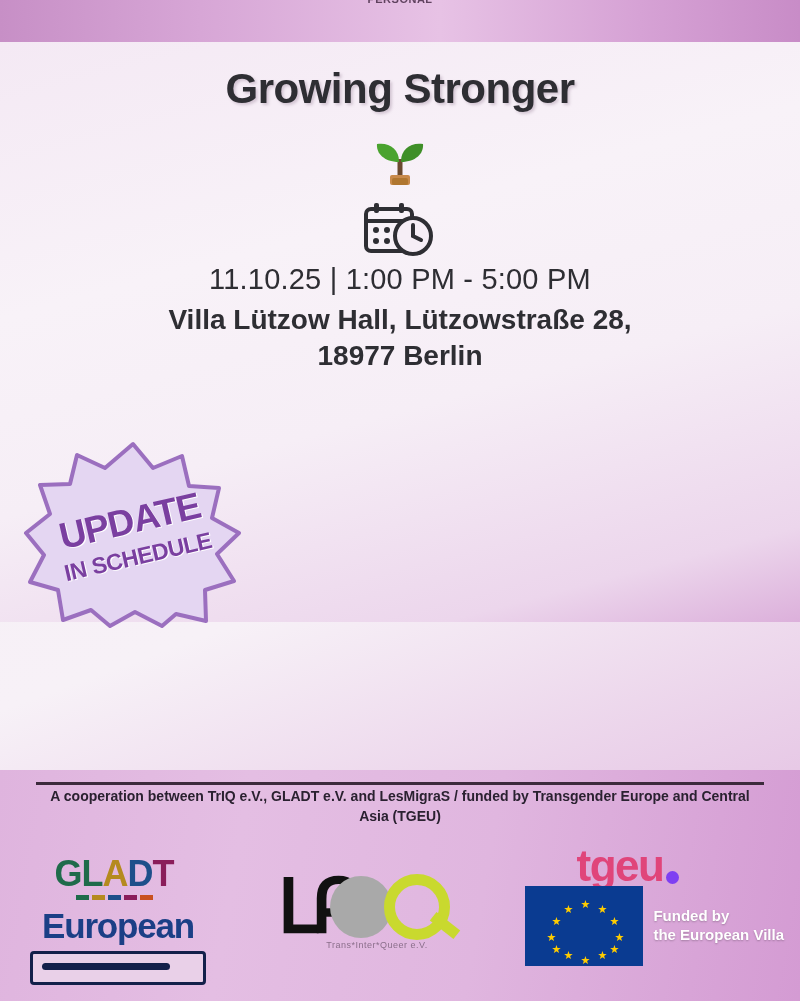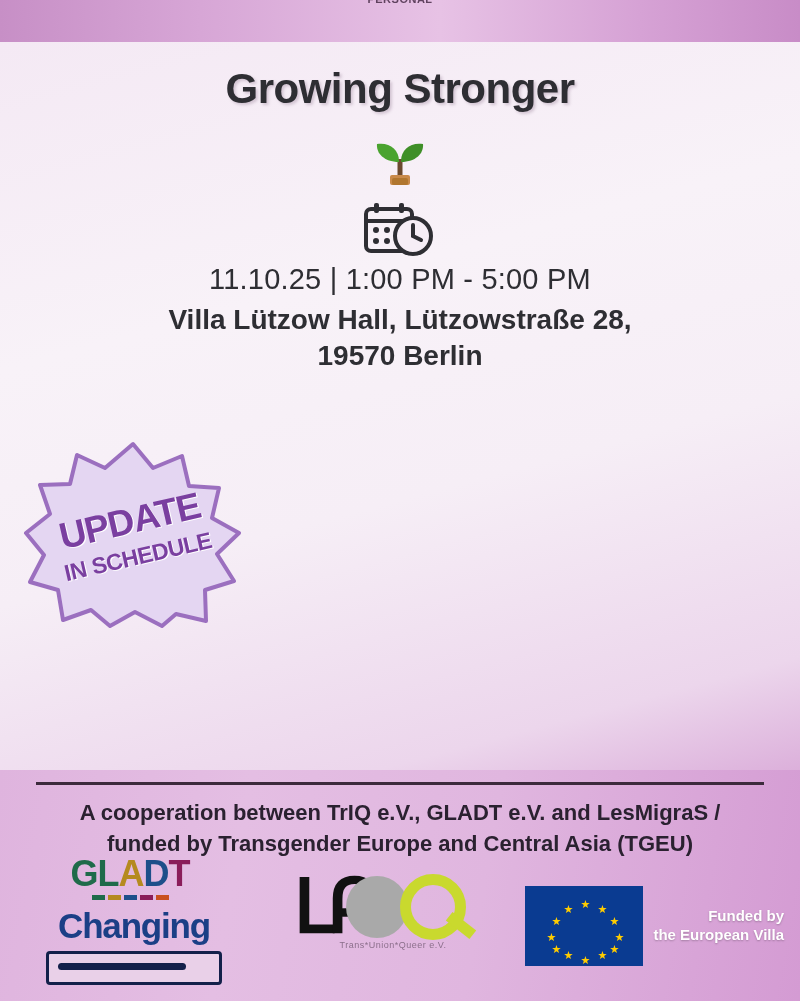--- a/index.html
+++ b/index.html
@@ -39,21 +39,21 @@
     font-weight: bold;
     letter-spacing: .5px;
     margin-top: -7px;
     opacity: .85;
   }
 
   
   .main {
     position: absolute;
     top: 42px; left: 0; right: 0;
-    height: 728px;
+    height: 580px;
     background: linear-gradient(165deg, #f4e9f4 0%, #f8f2f8 35%, #f6eef6 60%, #ecd6ec 88%, #dcb0db 100%);
     padding: 0 30px;
     box-sizing: border-box;
     text-align: center;
   }
 
   .title {
     font-size: 42px;
     line-height: 1.02;
     font-weight: 800;
@@ -168,34 +168,34 @@
   .footer-rule {
     position: absolute;
     top: 12px;
     left: 36px;
     right: 36px;
     height: 3px;
     background: #3c2a3c;
   }
   .coop {
     position: absolute;
-    top: 28px;
+    top: 17px;
     left: 48px;
     right: 48px;
     text-align: center;
-    font-size: 22px;
+    font-size: 14px;
     font-weight: bold;
     line-height: 1.4;
     color: #2a2130;
   }
 
   .logos {
     position: absolute;
     top: 98px;
-    left: 16px; right: 0;
+    left: 0; right: 0;
     height: 133px;
   }
 
   
   .gladt {
     position: absolute;
     left: 34px;
     top: -12px;
     width: 160px;
     text-align: center;
@@ -346,21 +346,21 @@
     color: #ffcc00;
     font-size: 11px;
     line-height: 11px;
   }
   .eu-text {
     margin-left: 10px;
     color: #fff;
     font-weight: bold;
     font-size: 15px;
     line-height: 1.25;
-    text-align: right;
+    text-align: left;
     text-shadow: 0 1px 2px rgba(0,0,0,.25);
   }
 </style>
 </head>
 <body>
 
 <div class="poster">
 
   <div class="top-strip">
     <span class="top-strip-text">PERSONAL</span>
@@ -397,21 +397,21 @@
         <circle cx="27" cy="40" r="3" fill="#2e2e33"></circle>
         <circle cx="53" cy="35" r="18" fill="#f6eef6" stroke="#2e2e33" stroke-width="4"></circle>
         <path d="M53 24 L53 35 L61 39" stroke="#2e2e33" stroke-width="4" fill="none" stroke-linecap="round"></path>
       </svg>
     </div>
 
     <div class="datetime">11.10.25 | 1:00 PM - 5:00 PM</div>
 
     <div class="venue">
       <span>Villa Lützow Hall, Lützowstraße 28,</span><br>
-      <span>19570 Berlin</span>
+      <span>18977 Berlin</span>
     </div>
   </div>
 
   <div class="badge">
     <svg width="222" height="190" viewBox="0 0 222 190">
       <polygon points="111,4 131,28 160,16 167,46 197,48 190,78 217,93 195,114 212,141 183,150 184,181 154,174 140,186 113,172 88,186 69,170 41,180 36,150 8,142 22,115 4,93 28,74 18,45 48,44 55,15 83,28" fill="#e4d6f2" stroke="#9b6fbf" stroke-width="4" stroke-linejoin="round"></polygon>
     </svg>
     <div class="badge-text">
       <div class="big">UPDATE</div>
       <div class="small">IN SCHEDULE</div>
@@ -431,34 +431,40 @@
         <div class="gladt-bars">
           <i style="background:#1f6b4a"></i>
             <i style="background:#b58a1f"></i>
             <i style="background:#1d4f8a"></i>
             <i style="background:#8a1d5a"></i>
             <i style="background:#c9511f"></i>
         </div>
       </div>
 
       <div class="lesmigras">
-        <div class="word">Changing</div>
+        <div class="word">European</div>
         <div class="bar"></div>
       </div>
 
       <div class="triq">
         <div class="glyphs">
           <div class="t1">ԼԲ</div>
           <div class="circle"></div>
           <div class="circle2"></div>
           <div class="tail"></div>
         </div>
-        <div class="sub">Trans*Union*Queer e.V.</div>
+        <div class="sub">Trans*Inter*Queer e.V.</div>
       </div>
 
+      <div class="tgeu">
+        <span class="word">
+          <span>tgeu</span>
+          <span class="dot"></span>
+        </span>
+      </div>
 
       <div class="eu">
         <div class="eu-flag">
           <span class="eu-star" style="left:55px;  top:13px;">★</span>
           <span class="eu-star" style="left:72px;  top:18px;">★</span>
           <span class="eu-star" style="left:84px;  top:30px;">★</span>
           <span class="eu-star" style="left:89px;  top:46px;">★</span>
           <span class="eu-star" style="left:84px;  top:58px;">★</span>
           <span class="eu-star" style="left:72px;  top:64px;">★</span>
           <span class="eu-star" style="left:55px;  top:69px;">★</span>

